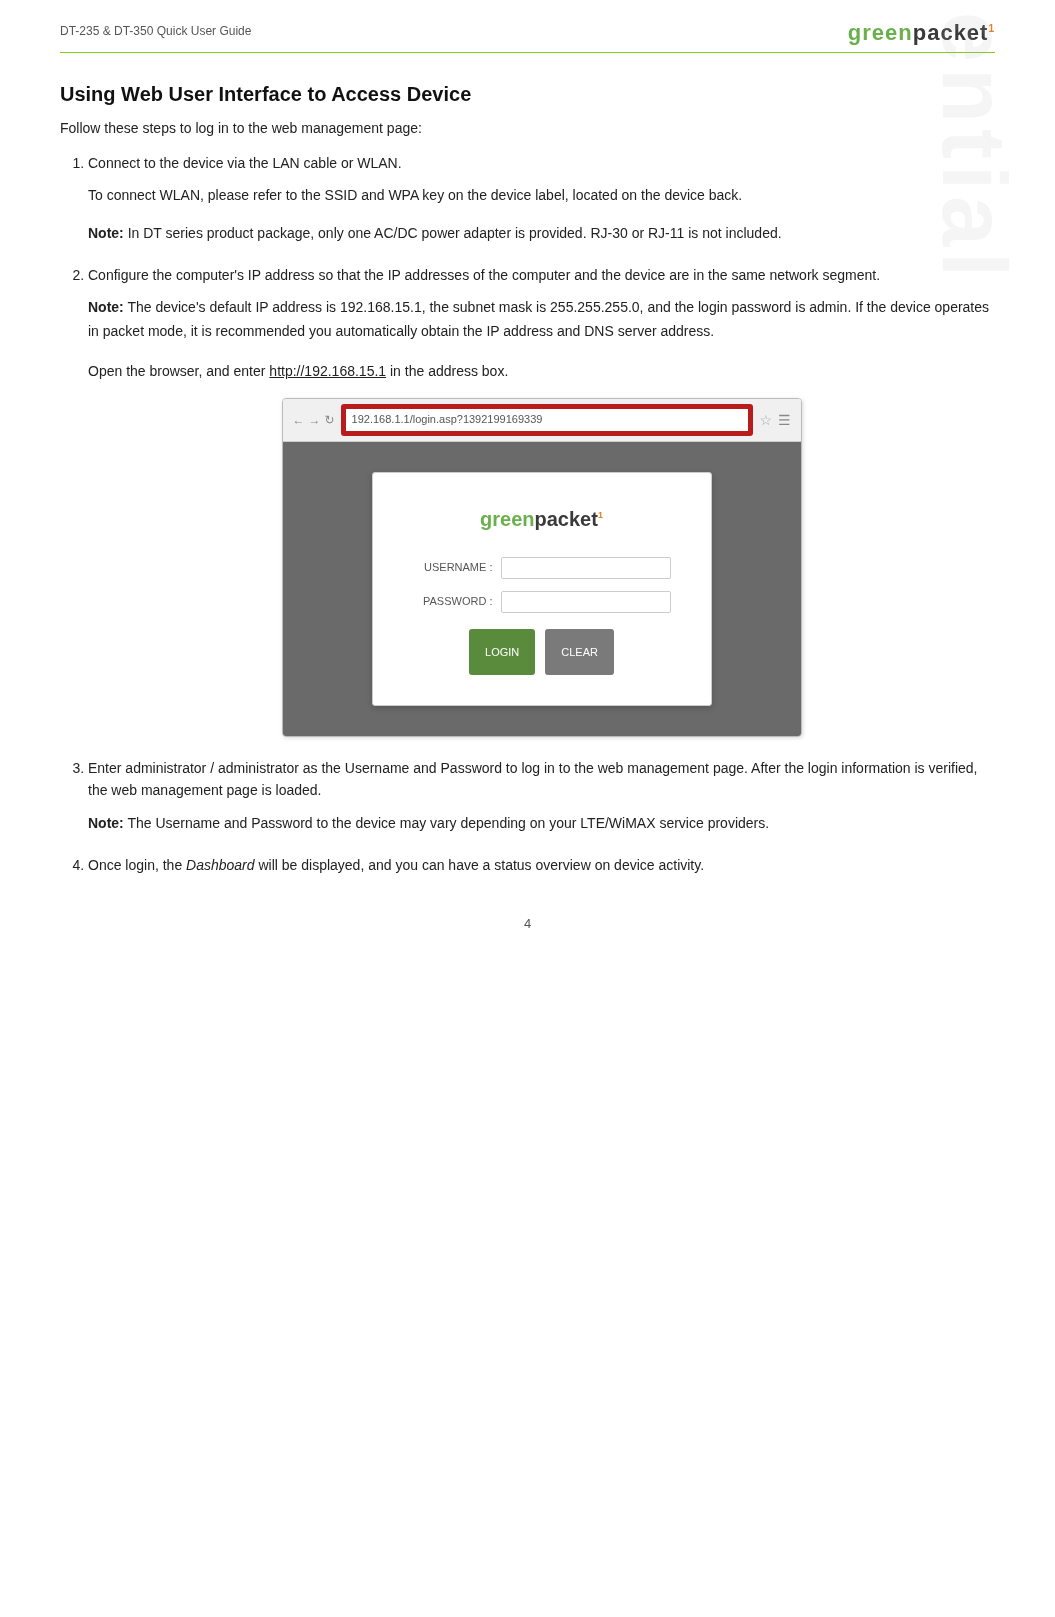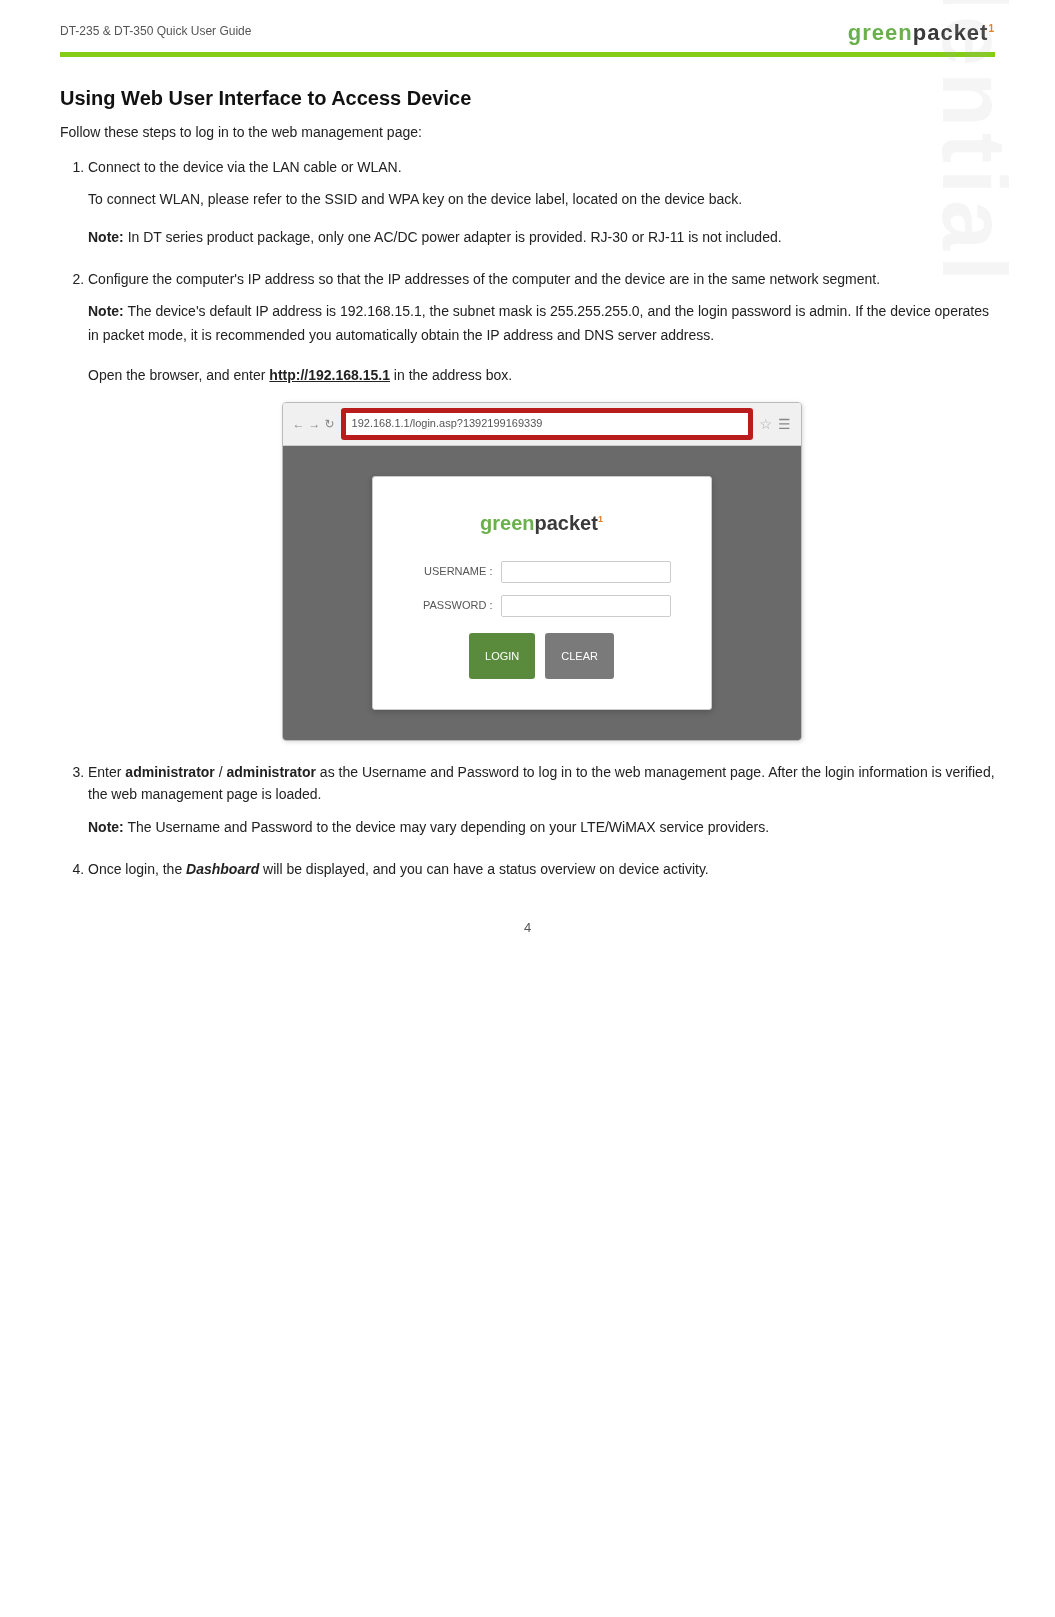--- a/index.html
+++ b/index.html
@@ -12,21 +12,21 @@
       min-height: 1617px;
       position: relative;
       padding: 20px 60px 60px 60px;
     }
 
     
     .header {
       display: flex;
       justify-content: space-between;
       align-items: flex-start;
-      border-bottom: 5px solid #84cc16;
+      border-bottom: 1px solid #84cc16;
       padding-bottom: 6px;
       margin-bottom: 30px;
     }
     .header-left {
       font-size: 12px;
       color: #555;
       padding-top: 4px;
     }
     .logo-area {
       text-align: right;
@@ -231,22 +231,22 @@
       user-select: none;
     }
 
     .page-num {
       text-align: center;
       margin-top: 40px;
       font-size: 13px;
       color: #555;
     }
 
-    .bold { font-weight: bold; }
-    .link-style { text-decoration: underline; font-weight: bold; }
+    .bold { font-weight: normal; }
+    .link-style { text-decoration: underline; font-weight: normal; }
 
     li + li {
       margin-top: 18px;
     }
   </style>
 </head>
 <body>
 
 <div class="header">
   <div class="header-left">DT-235 &amp; DT-350 Quick User Guide</div>

